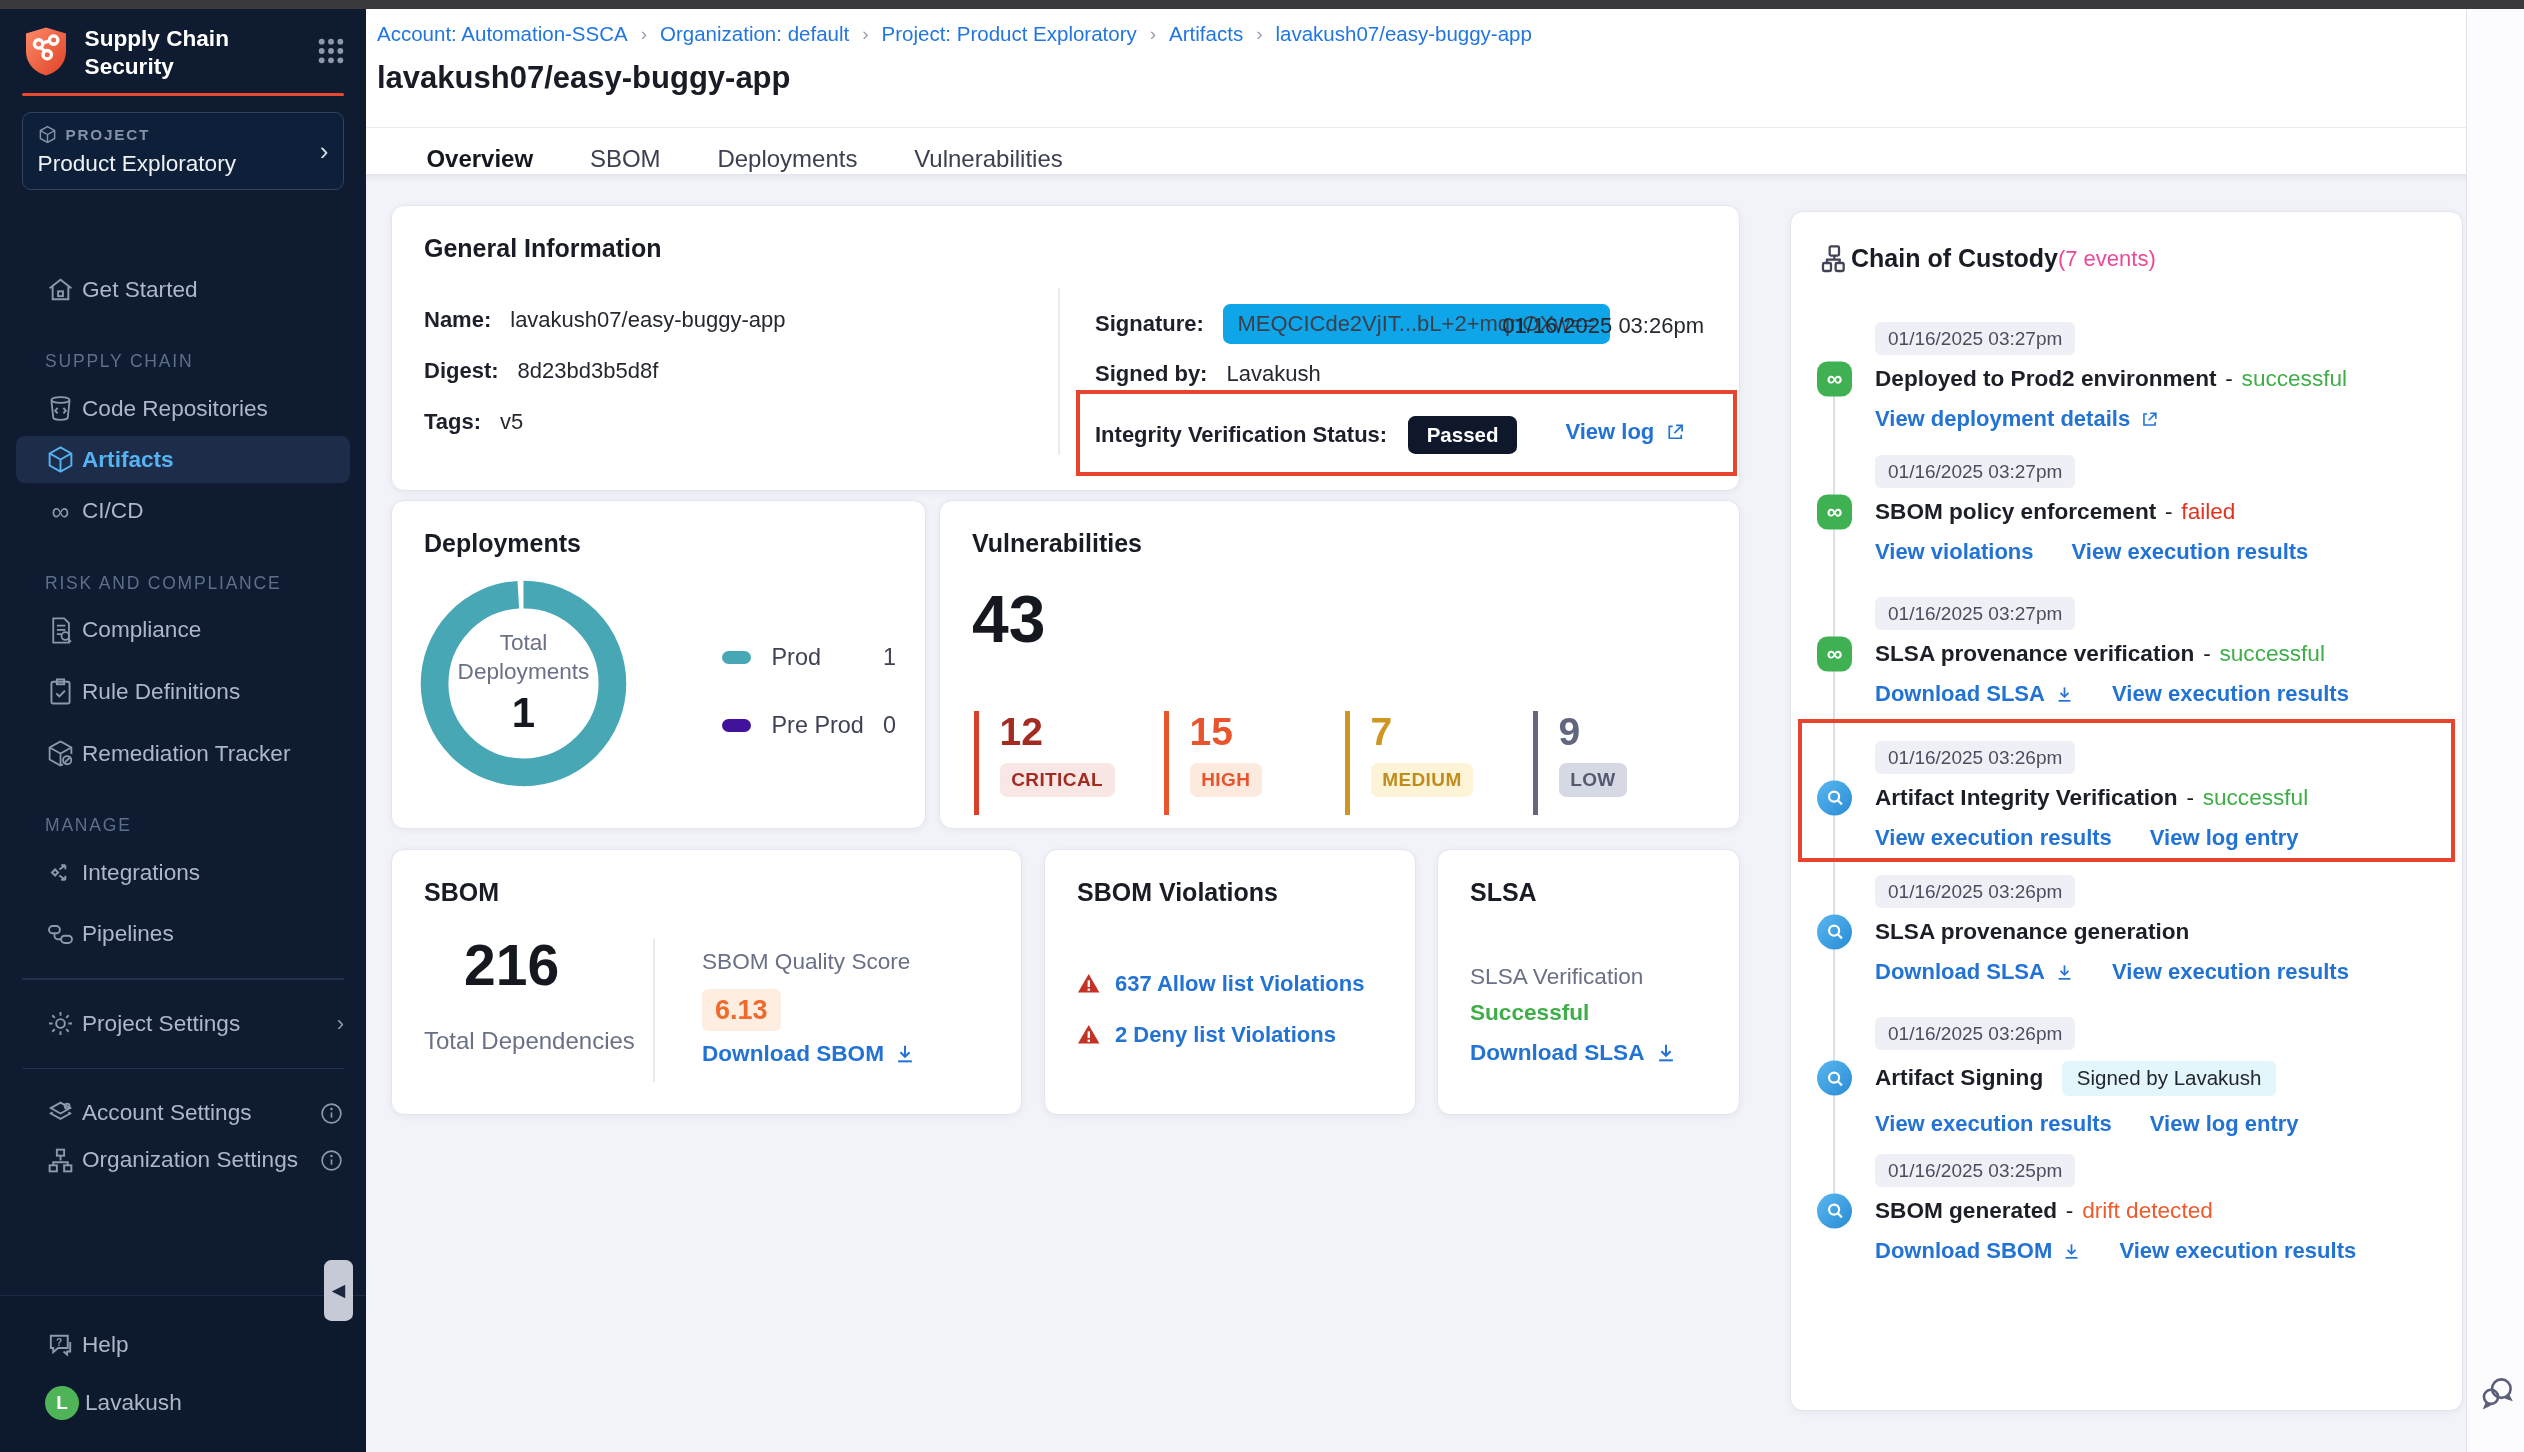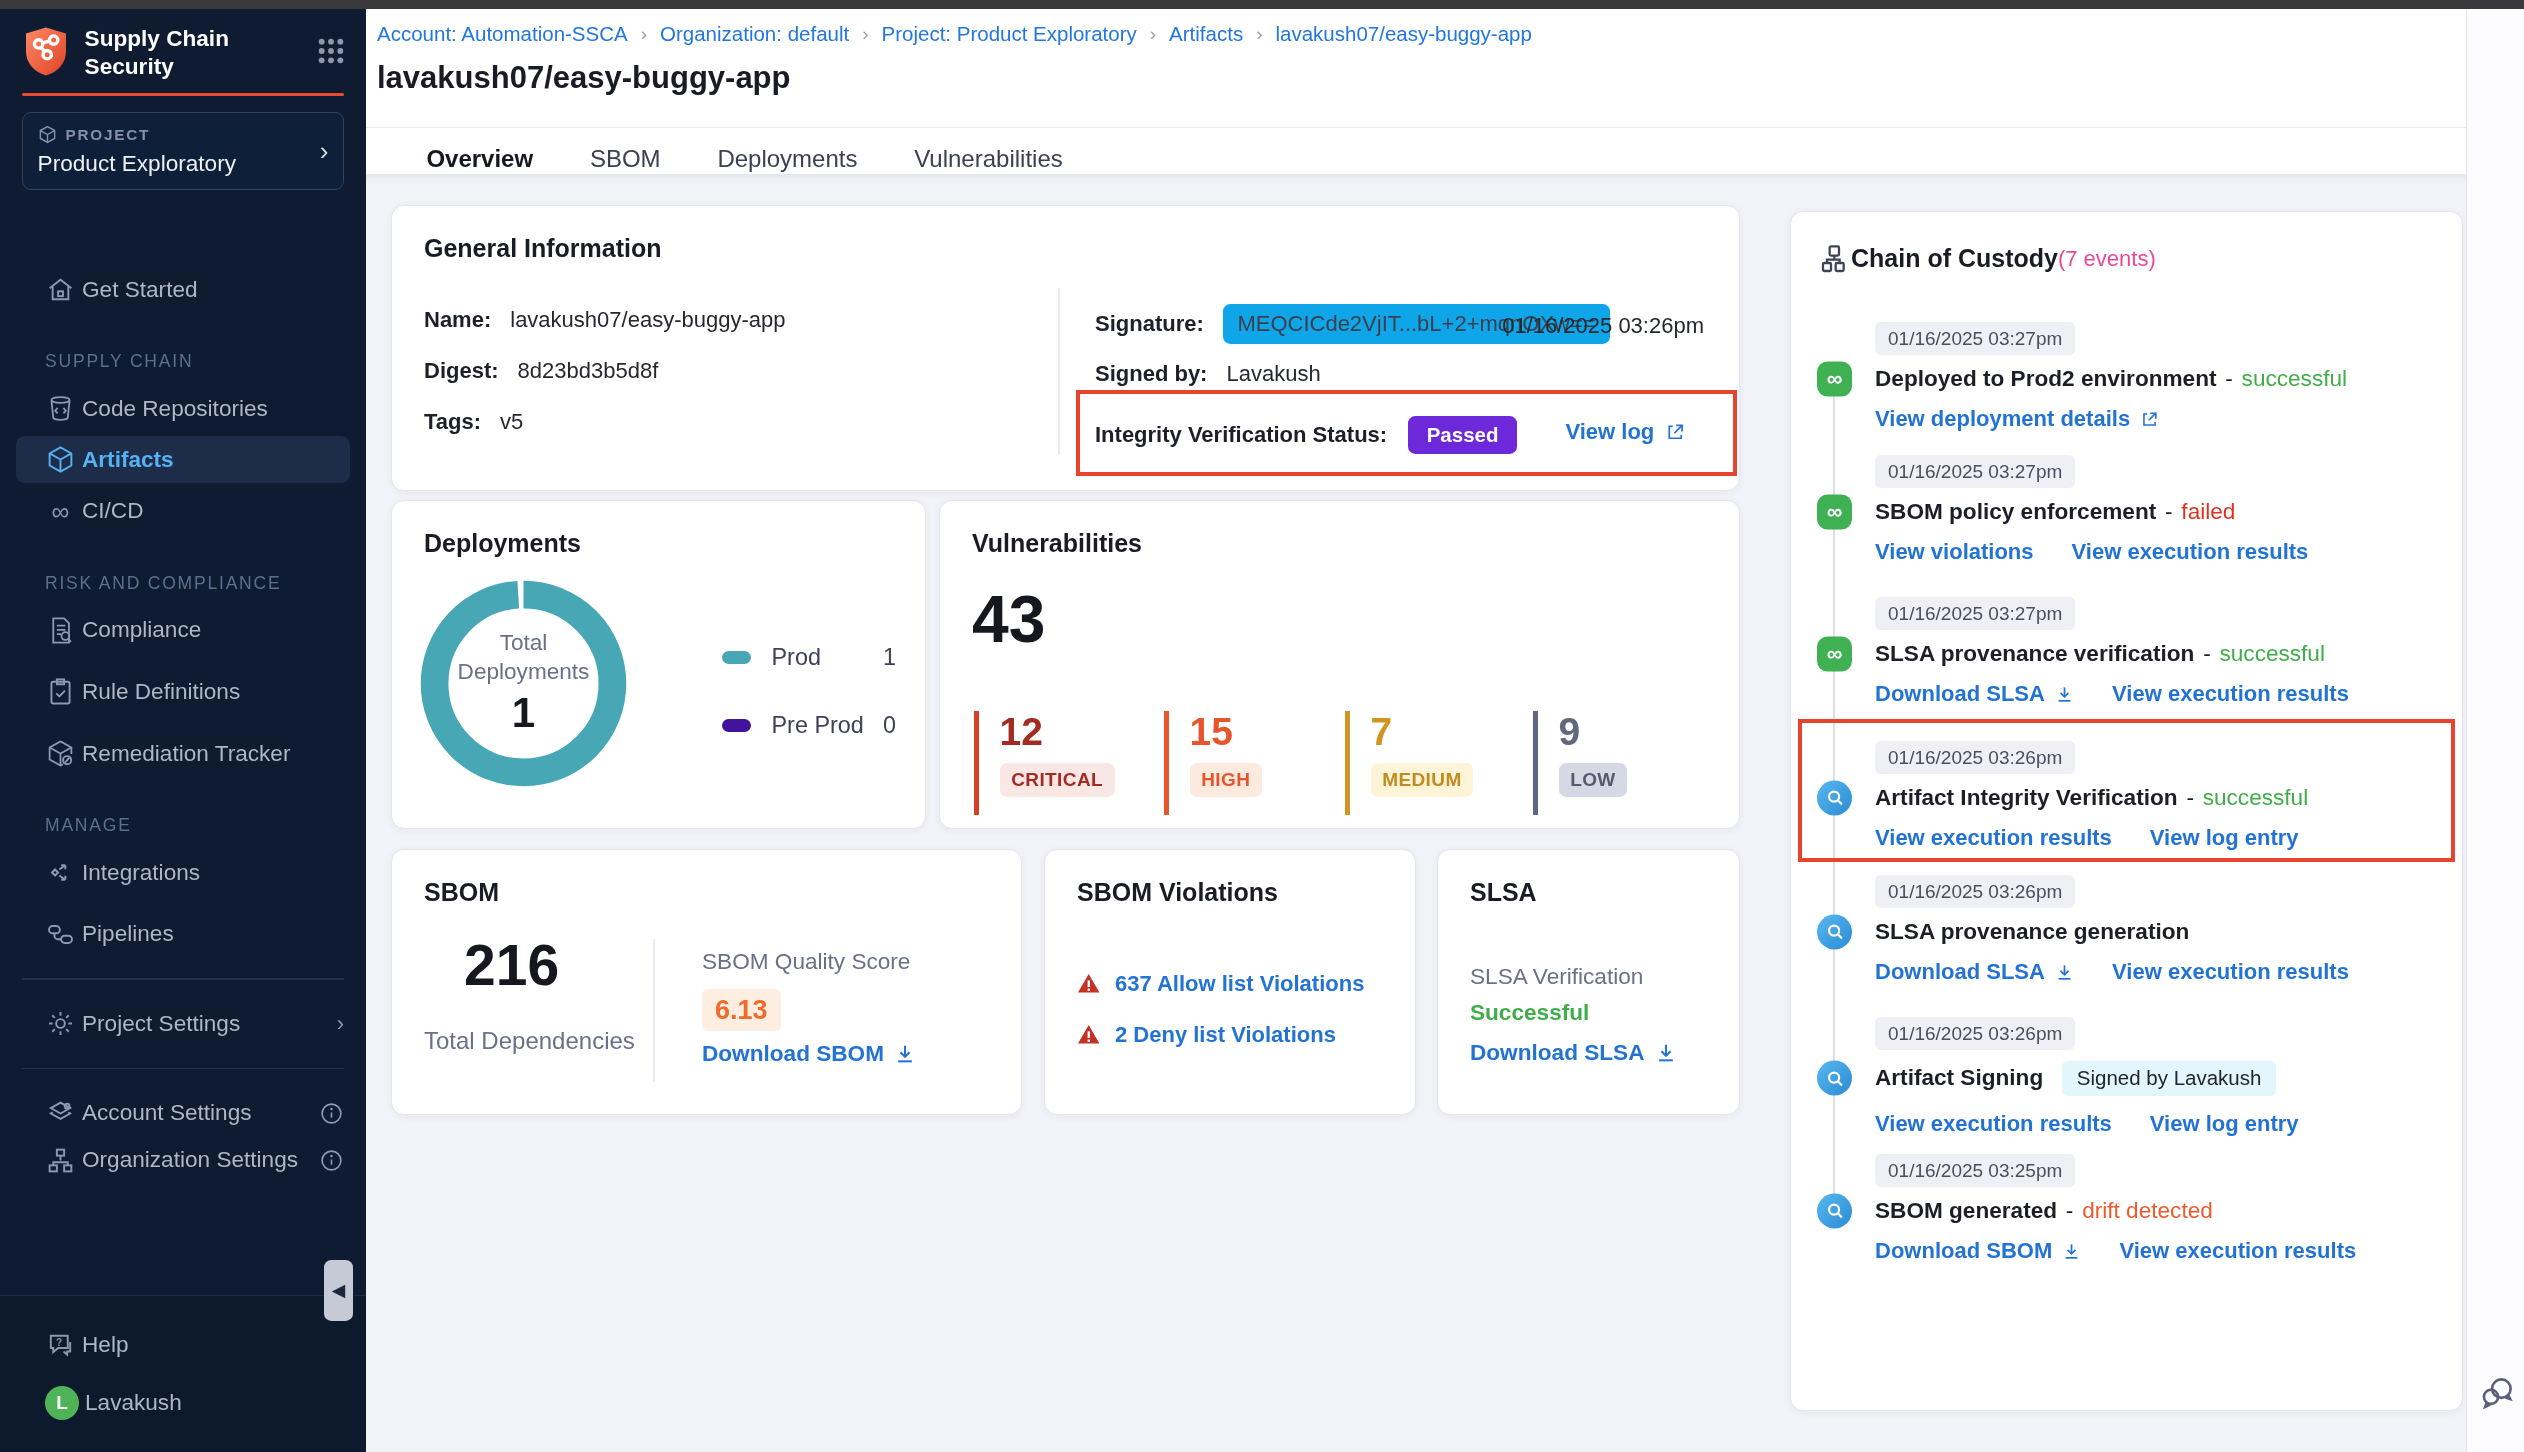--- a/index.html
+++ b/index.html
@@ -52,21 +52,21 @@
 
   .gi{left:48px;top:31px;width:1349px;height:286px;}
   .gi-row{position:absolute;font-size:22px;color:#25282f;display:flex;align-items:center;gap:19px;}
   .gi-label{font-weight:700;color:#1d202a;}
   .gi-vdiv{position:absolute;left:666px;top:82px;bottom:35px;width:1.5px;background:#e9eaf2;}
   .sig-pill{background:#0ea5e9;border-radius:7.3px;padding:7.3px 14.6px;font-size:22px;color:#3c3f4c;}
   .gi-ts{position:absolute;right:35px;top:107px;font-size:22px;color:#25282f;}
   .redbox{position:absolute;border:4.4px solid #e8432c;box-sizing:border-box;z-index:5;}
   .gi-redbox{left:684px;top:184px;width:661px;height:86px;}
   .ivs-row{position:absolute;left:703px;top:210px;display:flex;align-items:center;gap:20.5px;font-size:22px;z-index:6;}
-  .passed-pill{background:#6d28d9;color:#fff;font-weight:700;font-size:20.5px;padding:7.3px 19px;border-radius:7.3px;}
+  .passed-pill{background:#0f172a;color:#fff;font-weight:700;font-size:20.5px;padding:7.3px 19px;border-radius:7.3px;}
   .viewlog{position:absolute;right:54px;top:213px;font-size:22px;z-index:6;}
 
   .dep{left:48px;top:326px;width:535px;height:329px;}
   .donut-wrap{position:absolute;left:28px;top:79px;width:207px;height:207px;}
   .donut-center{position:absolute;inset:0;display:flex;flex-direction:column;align-items:center;justify-content:center;}
   .donut-lbl{font-size:22.6px;color:#6a7086;line-height:28.5px;}
   .donut-val{font-size:42px;font-weight:700;color:#15181e;margin-top:2.9px;}
   .legend{position:absolute;left:330px;top:143px;right:29px;}
   .legend-row{display:flex;align-items:center;font-size:23.4px;color:#3e4254;margin-bottom:41px;}
   .swatch{width:29px;height:13px;border-radius:6.6px;margin-right:20.5px;flex:none;}

